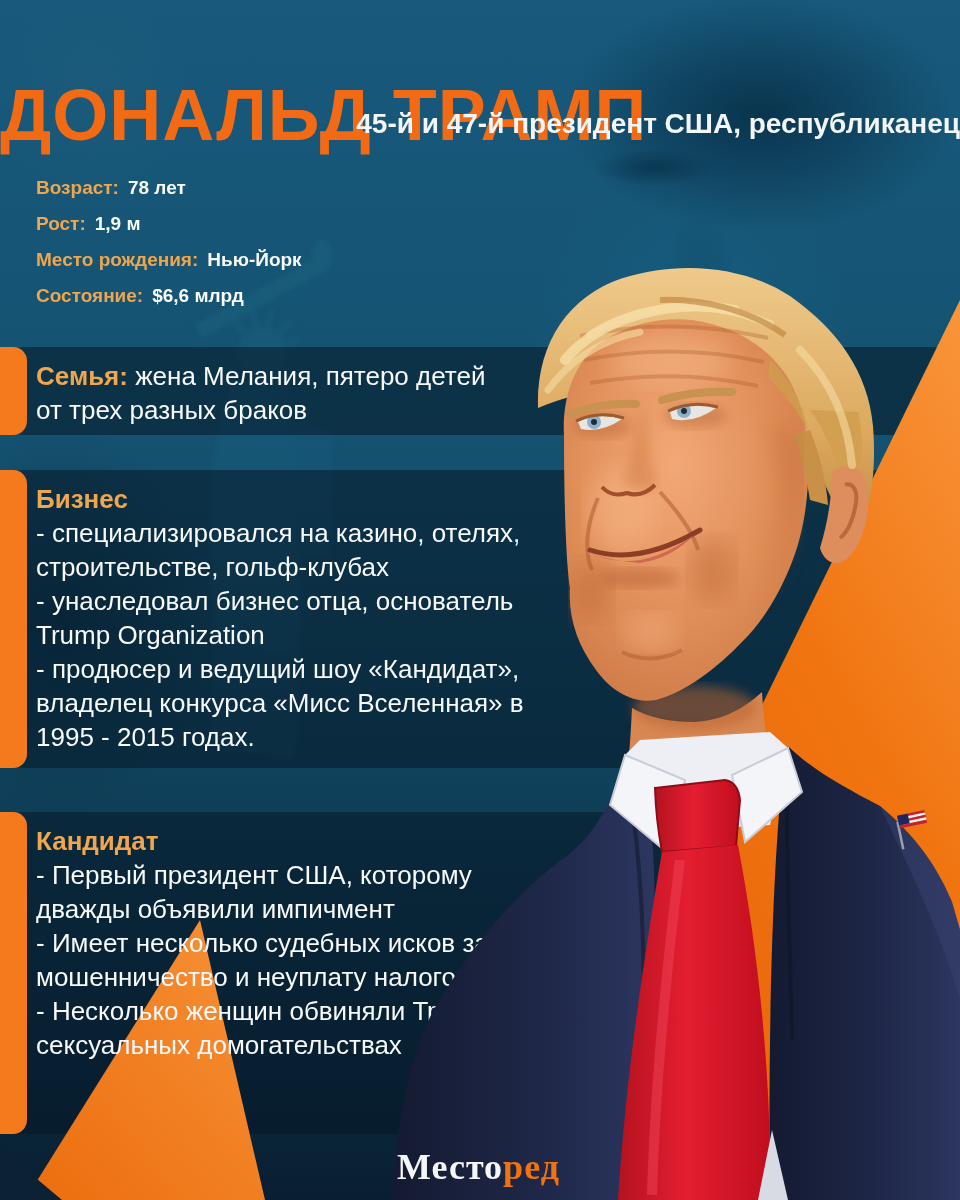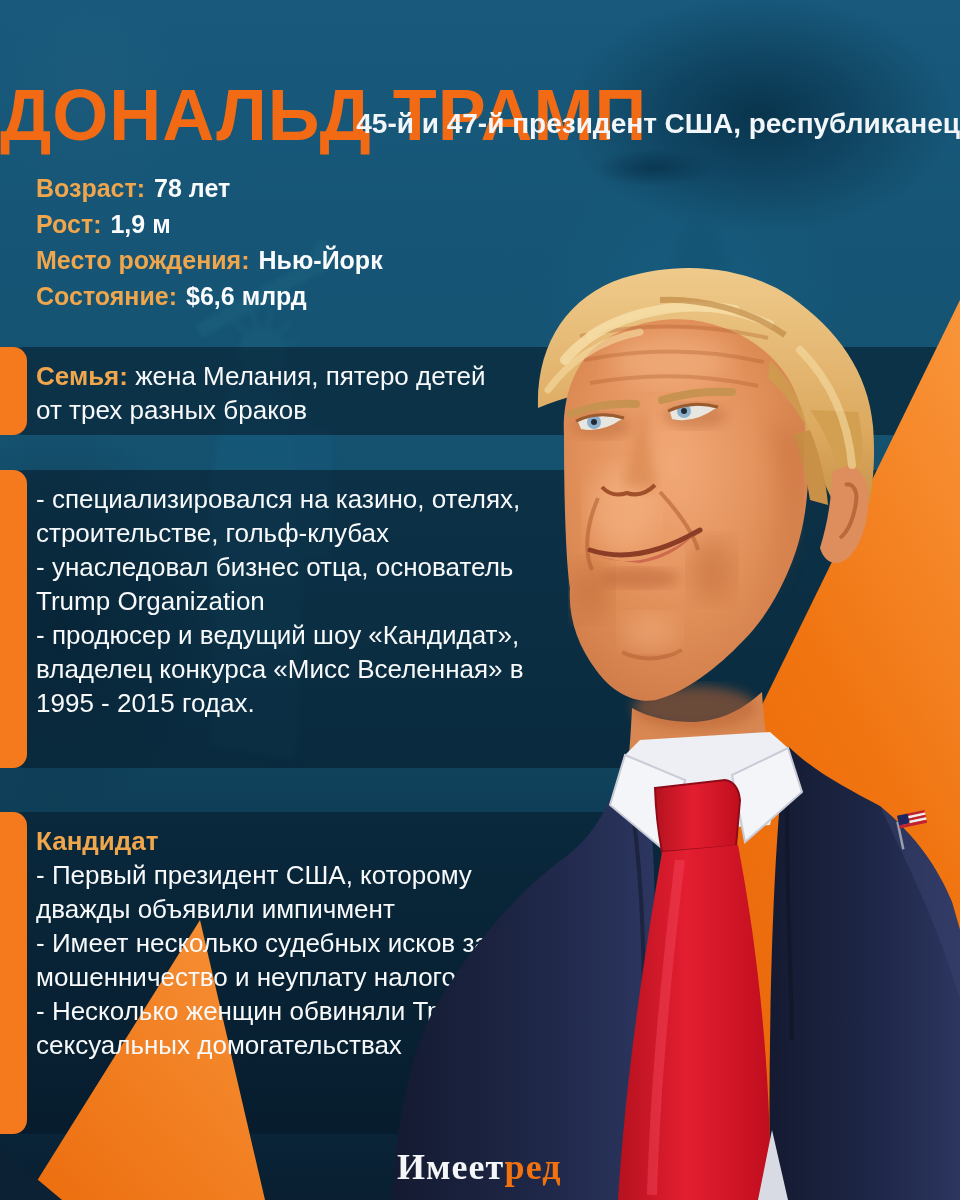--- a/index.html
+++ b/index.html
@@ -22,21 +22,21 @@
     left:0;right:0;top:28px;text-align:left;
     font-size:72px;font-weight:bold;letter-spacing:1px;line-height:78px;
     color:#F26A14;text-transform:uppercase;z-index:6;
   }
   .subtitle{
     left:0;right:0;top:108px;text-align:right;
     font-size:28px;font-weight:bold;color:#F2F6F8;z-index:6;
   }
   
   .facts{left:36px;top:170px;z-index:6;}
-  .fact{font-size:25px;font-weight:bold;line-height:36px;white-space:nowrap;}
+  .fact{font-size:19px;font-weight:bold;line-height:36px;white-space:nowrap;}
   .fact .lab{color:#F0A64C;margin-right:9px;}
   .fact .val{color:#FAFBFC;}
   
   .band{left:0;width:100%;background:rgba(5,24,38,.55);border-radius:24px;box-sizing:border-box;}
   .band .bar{position:absolute;left:0;top:0;bottom:0;width:27px;background:#F5791D;
              border-radius:0 14px 14px 0;z-index:2;}
   .band .txt{position:relative;z-index:2;padding:12px 0 0 36px;width:505px;
              font-size:26px;line-height:34px;color:#F7F9FA;}
   .band-family{top:347px;height:88px;}
   .band-family .txt{width:470px;}
@@ -104,20 +104,21 @@
   <section class="abs band band-family">
     <div class="bar"></div>
     <div class="txt">
       <p><span class="gold">Семья:</span> <span>жена Мелания, пятеро детей от трех разных браков</span></p>
     </div>
   </section>
 
   <section class="abs band band-business">
     <div class="bar"></div>
     <div class="txt">
+      <h2>Бизнес</h2>
       <p>- специализировался на казино, отелях, строительстве, гольф-клубах</p>
       <p>- унаследовал бизнес отца, основатель Trump Organization</p>
       <p>- продюсер и ведущий шоу «Кандидат», владелец конкурса «Мисс Вселенная» в 1995 - 2015 годах.</p>
     </div>
   </section>
 
   <section class="abs band band-scandals">
     <div class="bar"></div>
     <div class="txt">
       <h2>Кандидат</h2>
@@ -272,16 +273,16 @@
         <path d="M250,95 C300,62 370,58 430,84" stroke-width="8" opacity="0.7"></path>
         <path d="M208,150 C230,120 260,100 300,92" stroke-width="7" opacity="0.6"></path>
         <path d="M460,110 C490,140 508,180 512,225" stroke-width="8" opacity="0.6"></path>
       </g>
       <path d="M320,60 C360,58 410,70 445,95" stroke="#B9813B" stroke-width="6" fill="none" opacity="0.6"></path>
       <path d="M430,120 C452,140 462,165 468,190 C458,172 444,152 428,138 Z" fill="#CE9B4F" opacity="0.9"></path>
     </g>
   </svg>
 
   <div class="abs logo">
-    <span class="w">Имеет</span><span class="o">ред</span>
+    <span class="w">Место</span><span class="o">ред</span>
   </div>
 
 </div>
 
 </body></html>

